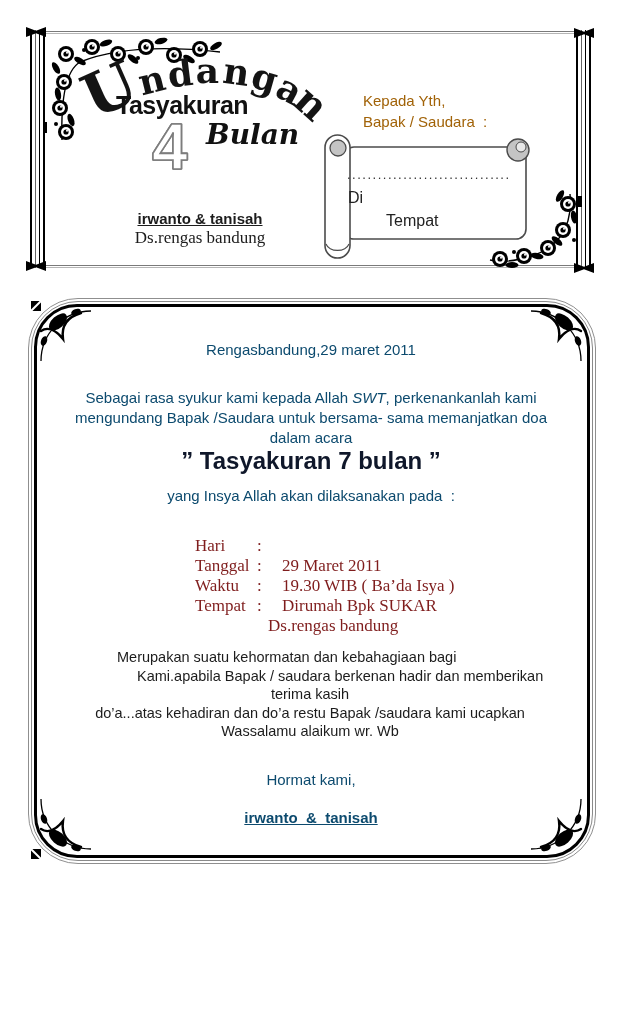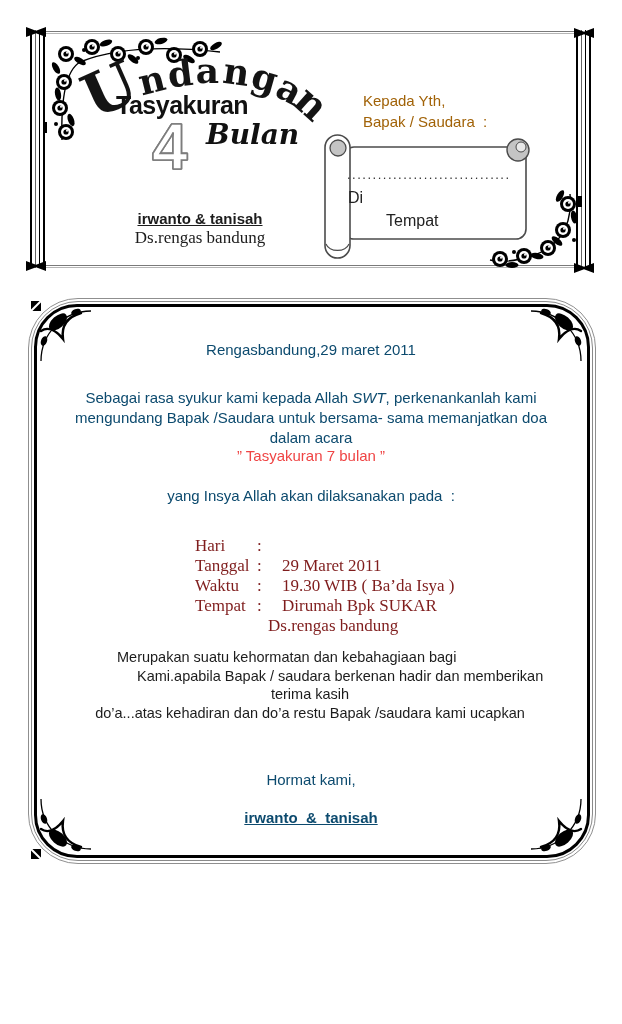--- a/index.html
+++ b/index.html
@@ -56,21 +56,21 @@
     border:1px solid #8a8a8a;border-radius:47px;}
   .frame-inner{position:absolute;left:2px;top:2px;right:2px;bottom:2px;
     border:3px solid #000;border-radius:43px;}
   .corner{position:absolute;width:64px;height:64px;}
   .corner.tr{transform:scaleX(-1);}
   .corner.bl{transform:scaleY(-1);}
   .corner.br{transform:scale(-1,-1);}
 
   
   .body-line{position:absolute;font-size:15px;color:#0c4a6e;}
-  .title-event{position:absolute;font-size:15px;font-weight:400;color:#ef4444;}
+  .title-event{position:absolute;font-size:24px;font-weight:700;color:#0f172a;}
   .dtable{position:absolute;left:195px;top:536px;font-family:"Liberation Serif",serif;
     font-size:17px;color:#7f1d1d;}
   .drow{display:grid;grid-template-columns:62px 25px auto;height:20px;line-height:20px;}
   .dextra{margin-left:73px;height:20px;line-height:20px;}
   .closing{position:absolute;left:40px;top:648px;width:540px;font-size:14.5px;
     line-height:18.5px;color:#1c1c1c;}
   .closing .c0{text-align:left;padding-left:77px;}
   .closing .c1{text-align:left;padding-left:97px;}
   .closing .cc{text-align:center;}
   .signature{font-weight:700;text-decoration:underline;font-size:15px;}
@@ -241,18 +241,19 @@
       <span class="pre">Dirumah Bpk SUKAR</span>
     </div>
     <div class="dextra">Ds.rengas bandung</div>
   </div>
 
   <div class="closing">
     <div class="c0 pre">Merupakan suatu kehormatan dan kebahagiaan bagi</div>
     <div class="c1 pre">Kami.apabila Bapak / saudara berkenan hadir dan memberikan</div>
     <div class="cc pre">terima kasih</div>
     <div class="cc pre">do’a...atas kehadiran dan do’a restu Bapak /saudara kami ucapkan</div>
+    <div class="cc pre">Wassalamu alaikum wr. Wb</div>
   </div>
 
   <div class="body-line ctr pre" style="top:771px">Hormat kami,</div>
   <div class="body-line ctr pre signature" style="top:809px">irwanto  &amp;  tanisah</div>
 
 </div>
 
 </body></html>

